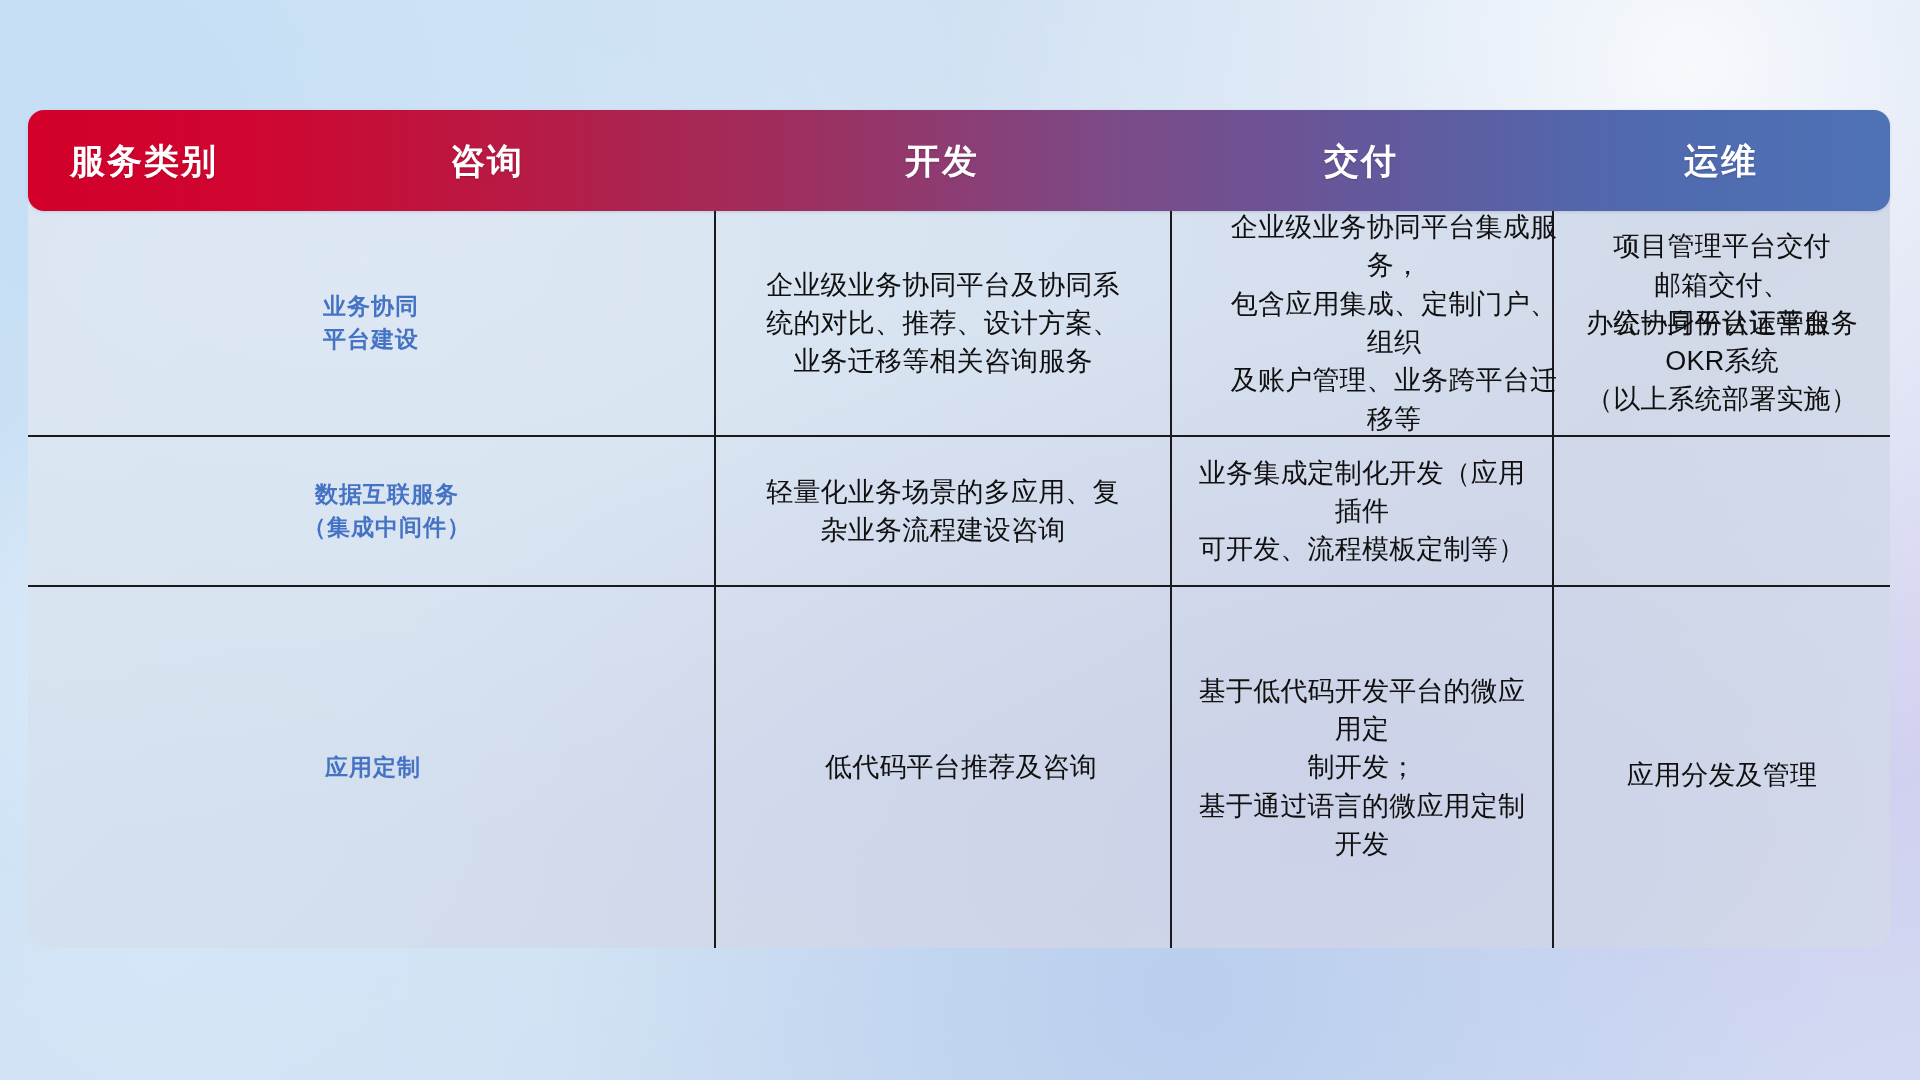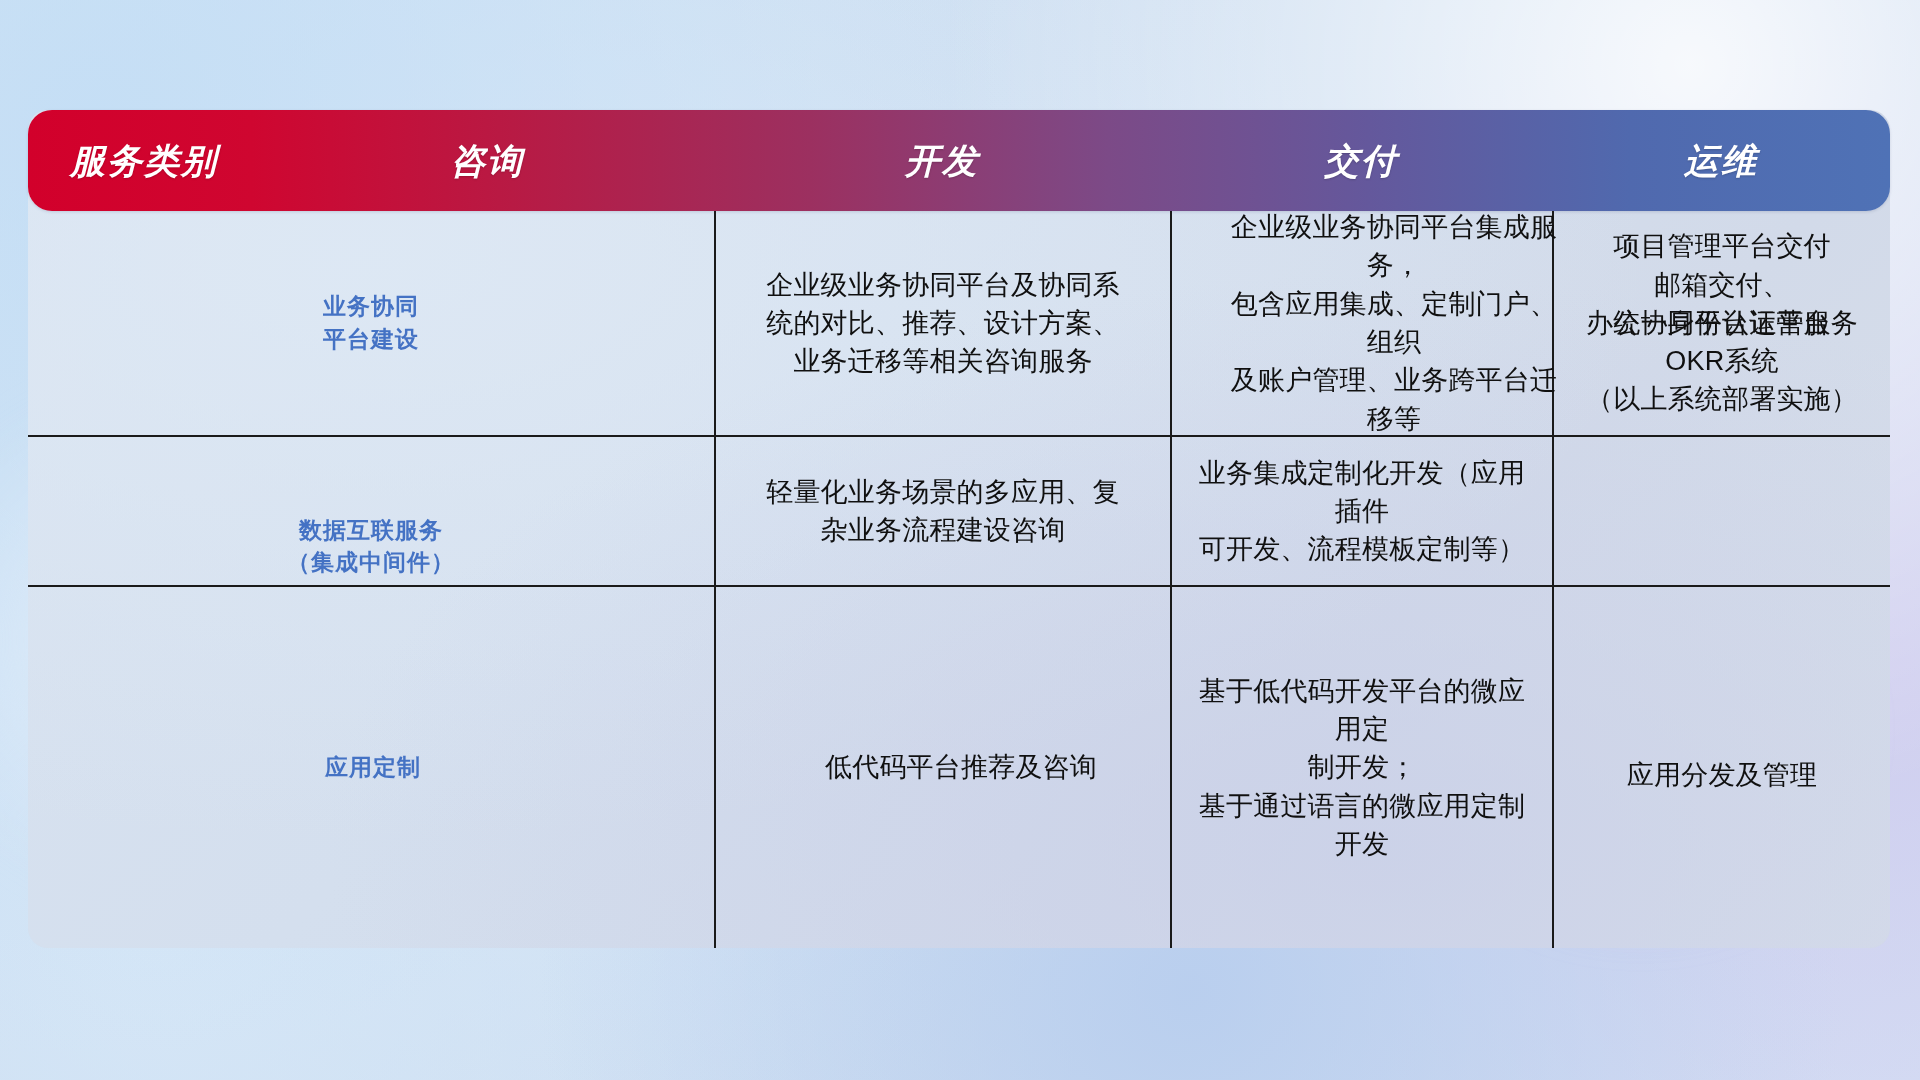--- a/index.html
+++ b/index.html
@@ -67,34 +67,33 @@
       linear-gradient(135deg, #d9e3f0 0%, #d4dfee 40%, #d2dae9 70%, #d8dfea 100%);
   }
 
   
   #table-header {
     position: absolute;
     left: 0;
     top: 0;
     width: 1862px;
     height: 101px;
-    border-radius: 24px;
+    border-radius: 16px;
     background: linear-gradient(90deg,
        #d2002b 0%,
        #cf0630 12%,
        #b81a44 26%,
        #9c3060 42%,
        #7c4a87 58%,
        #64589c 72%,
        #5069ae 86%,
        #4f72b6 100%);
     display: flex;
     align-items: center;
     box-shadow: 0 1px 3px rgba(60,70,110,0.18);
-    font-style: italic;
   }
   .hcell {
     color: #ffffff;
     font-size: 35px;
     font-weight: bold;
     letter-spacing: 2px;
     text-align: center;
     line-height: 1;
     text-shadow: 0 1px 2px rgba(0,0,0,0.18);
   }
@@ -179,21 +178,21 @@
 及账户管理、业务跨平台迁移等</span>
   </div>
   <div class="bcell txt-cell" style="left:1526px; top:101px; width:336px; height:224px;">
     <span>项目管理平台交付
 邮箱交付、
 统一身份认证平台
 OKR系统
 （以上系统部署实施）</span>
   </div>
 
-  <div class="bcell cat-cell" style="left:0px;    top:327px; width:686px; height:148px;align-items:flex-end;">
+  <div class="bcell cat-cell" style="left:16px;    top:327px; width:686px; height:148px;">
     <span>数据互联服务
 （集成中间件）</span>
   </div>
   <div class="bcell txt-cell" style="left:688px;  top:327px; width:454px; height:148px;">
     <span>轻量化业务场景的多应用、复
 杂业务流程建设咨询</span>
   </div>
   <div class="bcell txt-cell" style="left:1144px; top:327px; width:380px; height:148px;">
     <span>业务集成定制化开发（应用插件
 可开发、流程模板定制等）</span>

